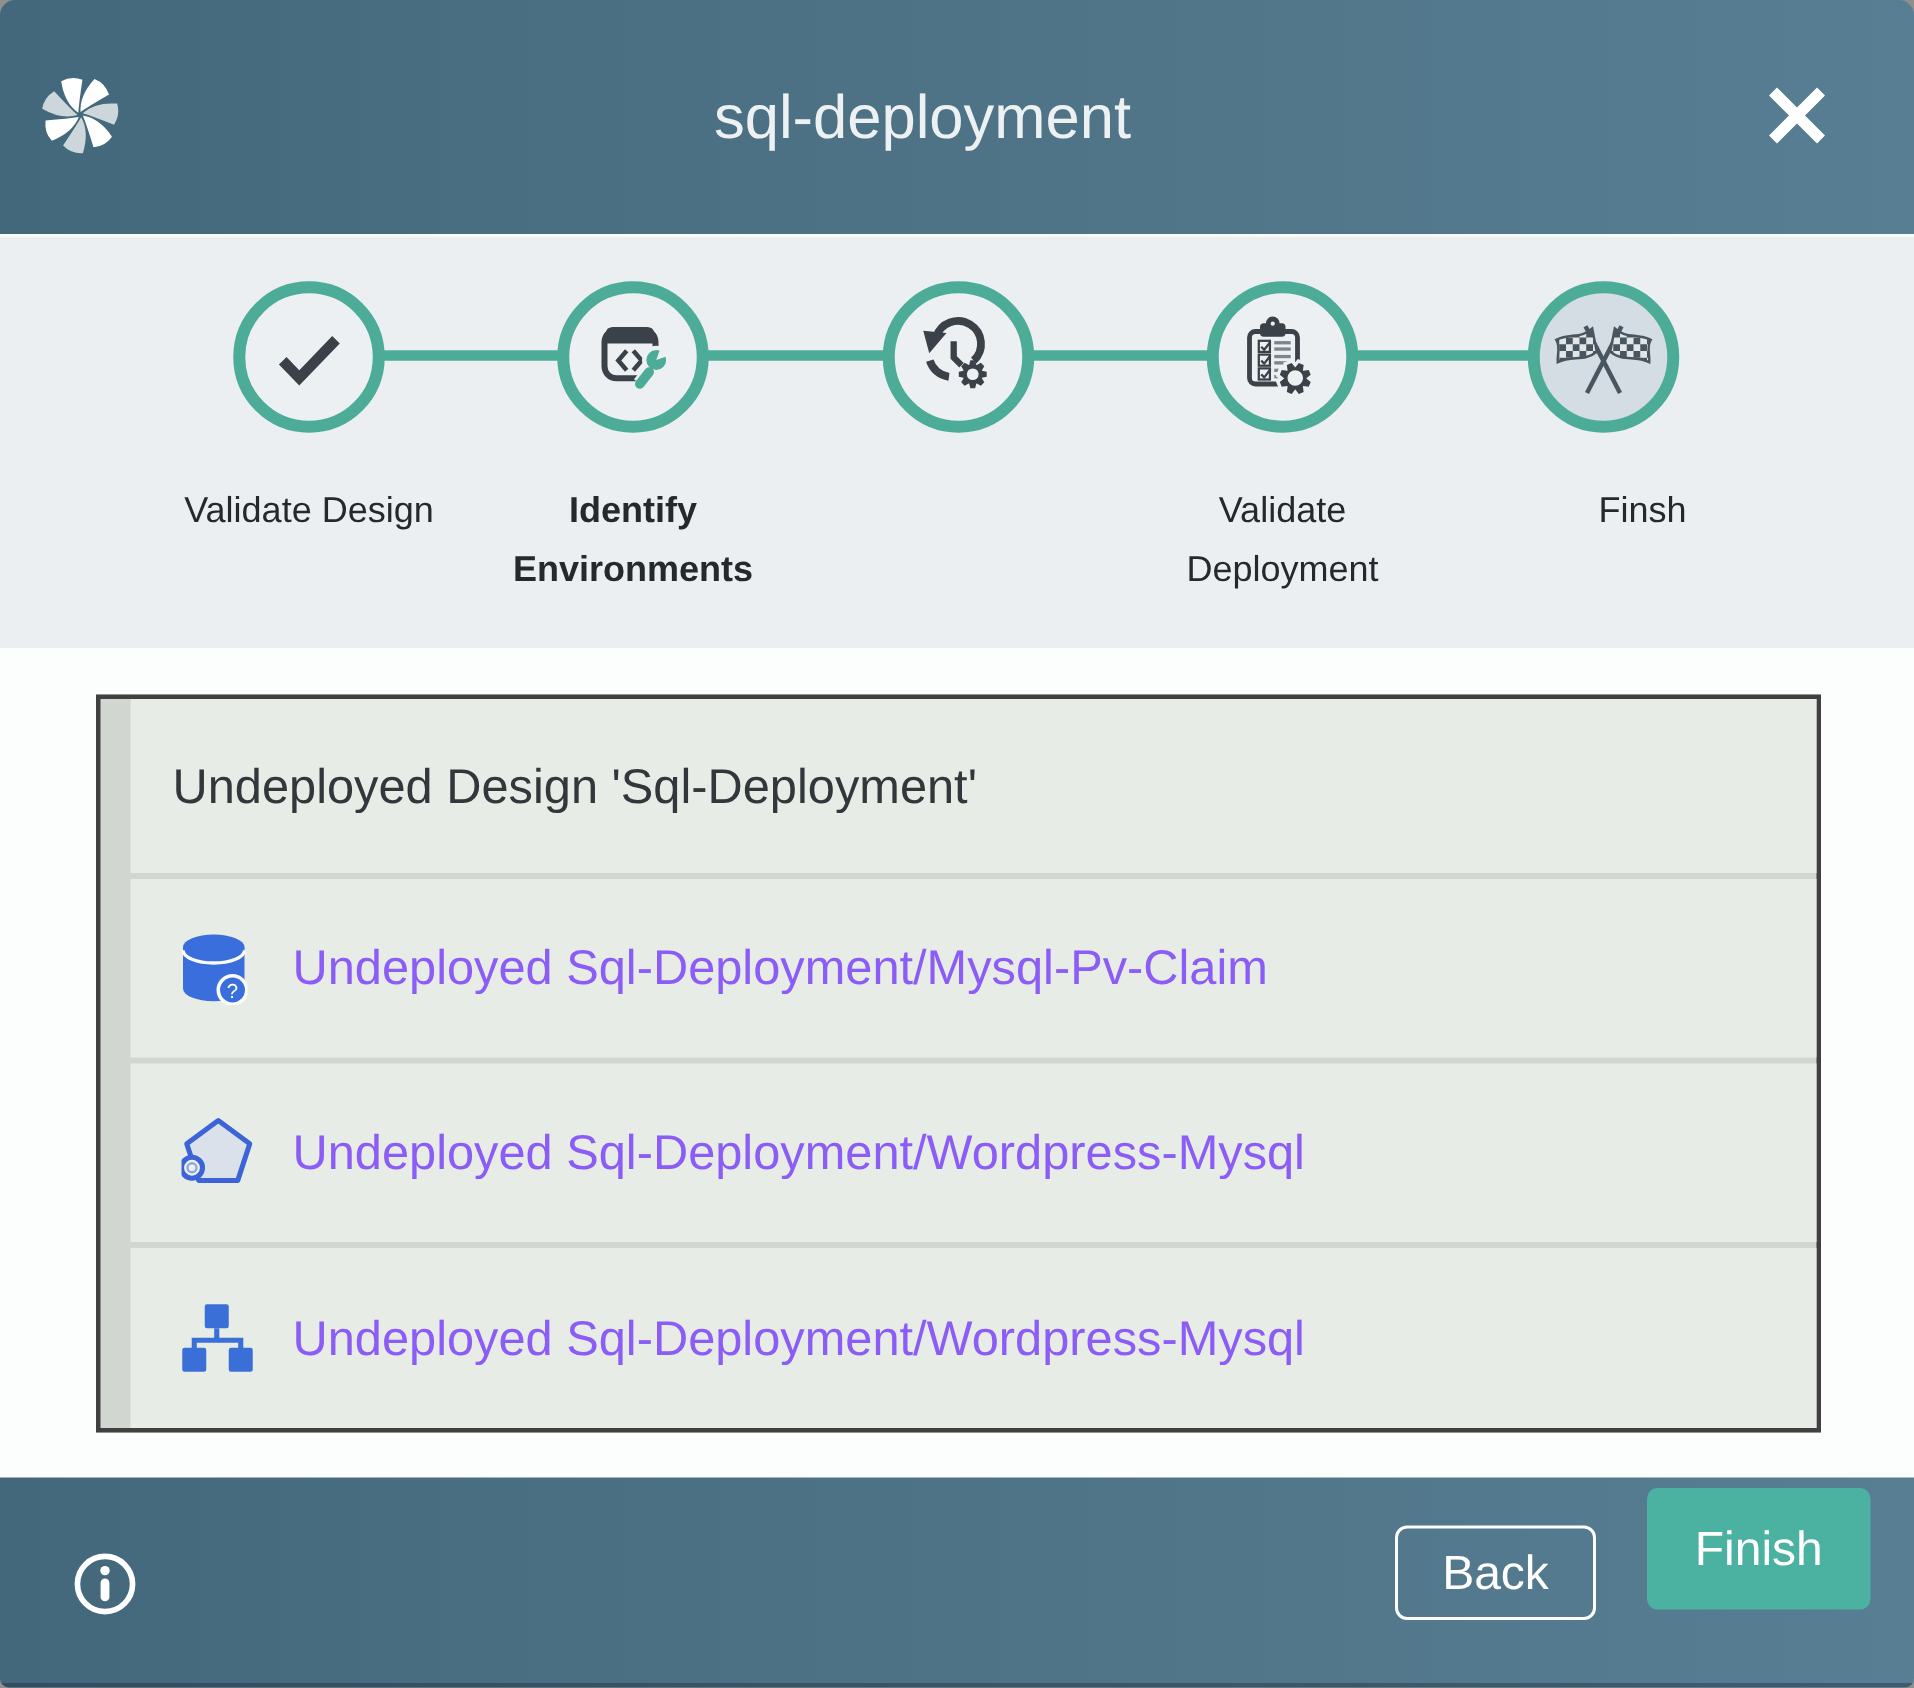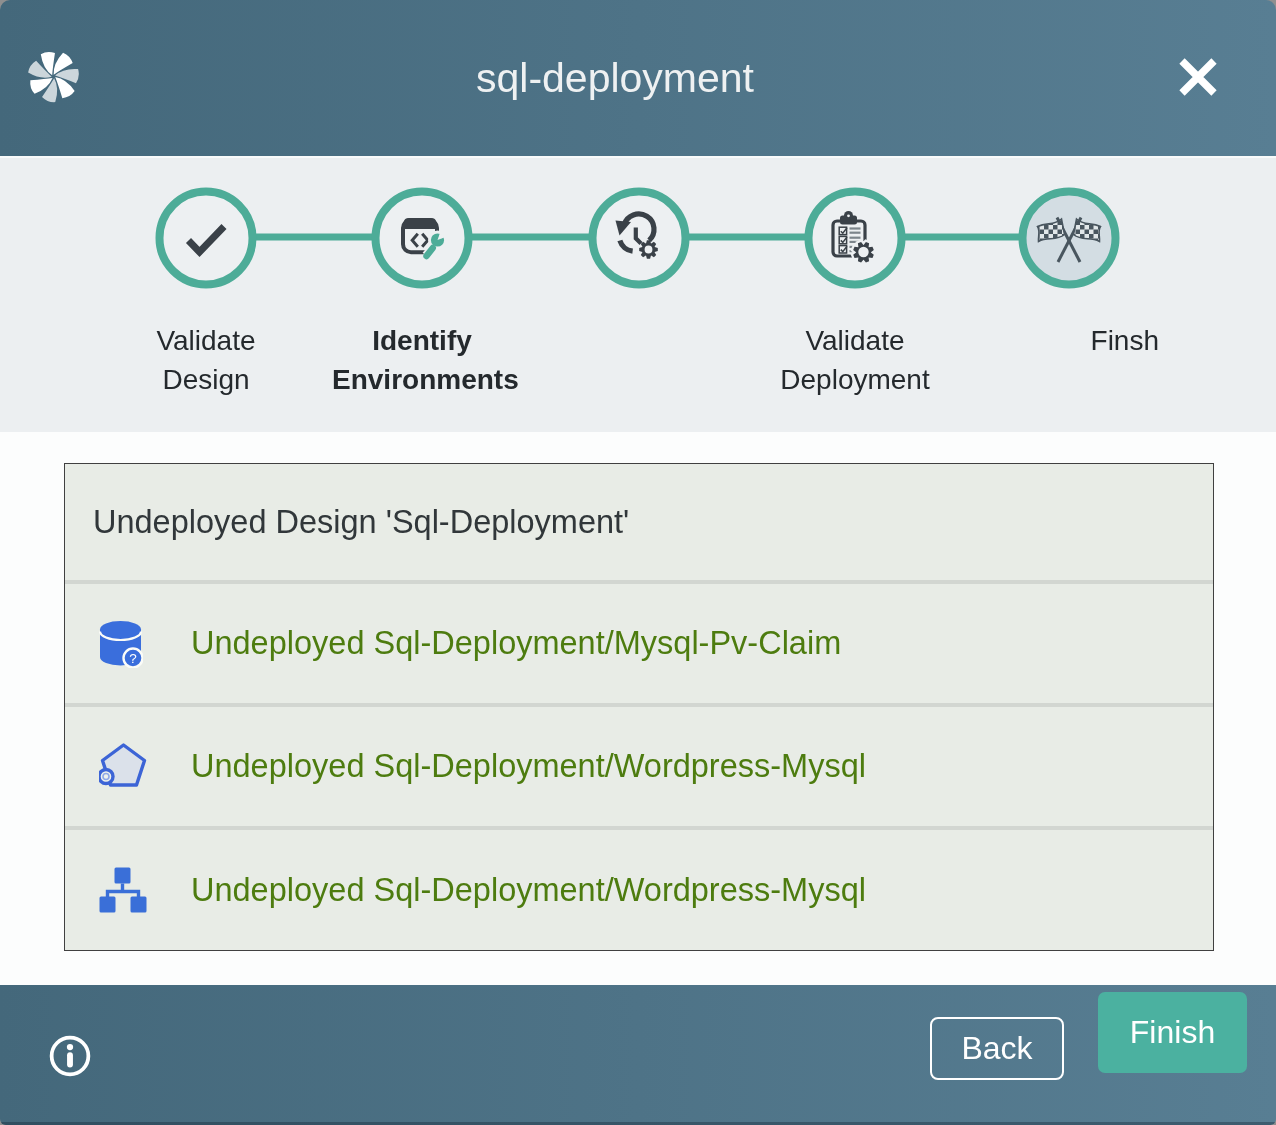--- a/index.html
+++ b/index.html
@@ -14,31 +14,31 @@
   #logo { position:absolute; left:27px; top:50px; width:53px; height:53px; }
   #title { position:absolute; left:0; top:0; width:1230px; height:156px;
     display:flex; align-items:center; justify-content:center;
     color:#eef1f2; font-size:41px; letter-spacing:0px; }
   #close { position:absolute; left:1179px; top:57px; width:38px; height:39px; }
   
   #band { position:absolute; left:0; top:156px; width:1276px; height:276px;
     background:#eceff1; border-top:2px solid #f8fafa; }
   #steps { position:absolute; left:0; top:156px; width:1276px; height:276px; }
   .lbl { position:absolute; top:321px; width:200px; text-align:center;
-    font-size:28px; line-height:39px; color:#24292d; }
+    font-size:24px; line-height:39px; color:#24292d; }
   
   #content { position:absolute; left:0; top:432px; width:1276px; height:553px; background:#fcfdfd; }
-  #listbox { position:absolute; left:64px; top:31px; width:1150px; border:1px solid #404040; background:#d2d6d1; }
+  #listbox { position:absolute; left:64px; top:31px; width:1150px; border:3px solid #404040; background:#d2d6d1;padding-left:20px; }
   .row { background:#e8ece6; display:flex; align-items:center; }
   .row + .row { margin-top:4px; }
   .r1 { height:116px; padding-left:28px; font-size:32.5px; color:#31373a; }
   .ri { height:119px; padding-left:34px; }
   .ri:last-child { height:120px; }
   .ri .ic { width:48px; height:50px; flex:0 0 48px; display:flex; align-items:center; justify-content:flex-start; }
-  .ri .tx { margin-left:44px; font-size:32.5px; color:#4d7c0f; }
+  .ri .tx { margin-left:26px; font-size:32.5px; color:#8b5cf6; }
   
   #ftr { position:absolute; left:0; top:985px; width:1276px; height:134px; }
   #info { position:absolute; left:49px; top:1035px; width:42px; height:42px; }
   #back { position:absolute; left:930px; top:1017px; width:134px; height:63px;
     border:2.5px solid #fff; border-radius:8px; color:#fff; font-size:32px;
     display:flex; align-items:center; justify-content:center; }
   #finish { position:absolute; left:1098px; top:992px; width:149px; height:81px;
     background:#4bb1a0; border-radius:7px; color:#fff; font-size:32px;
     display:flex; align-items:center; justify-content:center; }
 </style>
@@ -148,21 +148,21 @@
         <path d="M1057 217.5 L1080 262"></path>
         <path d="M1081 217.5 L1058 262"></path>
       </g>
       <path d="M1061.5 219 C1054 226 1047 222 1037.5 226.5 C1040.5 231 1038 236.5 1038.5 241.5 C1048 236.5 1056 241.5 1064.5 234.5 Z" fill="url(#chk)" stroke="#49565f" stroke-width="1.6"></path>
       <path d="M1076.5 219 C1084 226 1091 222 1100.5 226.5 C1097.5 231 1100 236.5 1099.5 241.5 C1090 236.5 1082 241.5 1073.5 234.5 Z" fill="url(#chk)" stroke="#49565f" stroke-width="1.6"></path>
     </g>
   </svg>
   <div class="lbl" style="left:116px; width:180px;">Validate Design</div>
   <div class="lbl" style="left:332px; width:180px;font-weight:bold;">Identify Environments</div>
   <div class="lbl" style="left:765px; width:180px;">Validate Deployment</div>
-  <div class="lbl" style="left:979px; width:180px;text-align:right;">Finsh</div>
+  <div class="lbl" style="left:1005px; width:180px;">Finsh</div>
 
   <div id="content">
     <div id="listbox">
       <div class="row r1">Undeployed Design 'Sql-Deployment'</div>
       <div class="row ri">
         <div class="ic">
             <svg width="44" height="49" viewBox="0 0 44 49">
           <path d="M1 10.5 V38 A 20.5 8.5 0 0 0 42 38 V10.5 Z" fill="#3a6edc"></path>
           <ellipse cx="21.5" cy="10.5" rx="20.5" ry="8.5" fill="#3a6edc"></ellipse>
           <path d="M1 12.5 A 20.5 8.5 0 0 0 42 12.5" fill="none" stroke="#fbfcf8" stroke-width="2.2"></path>

